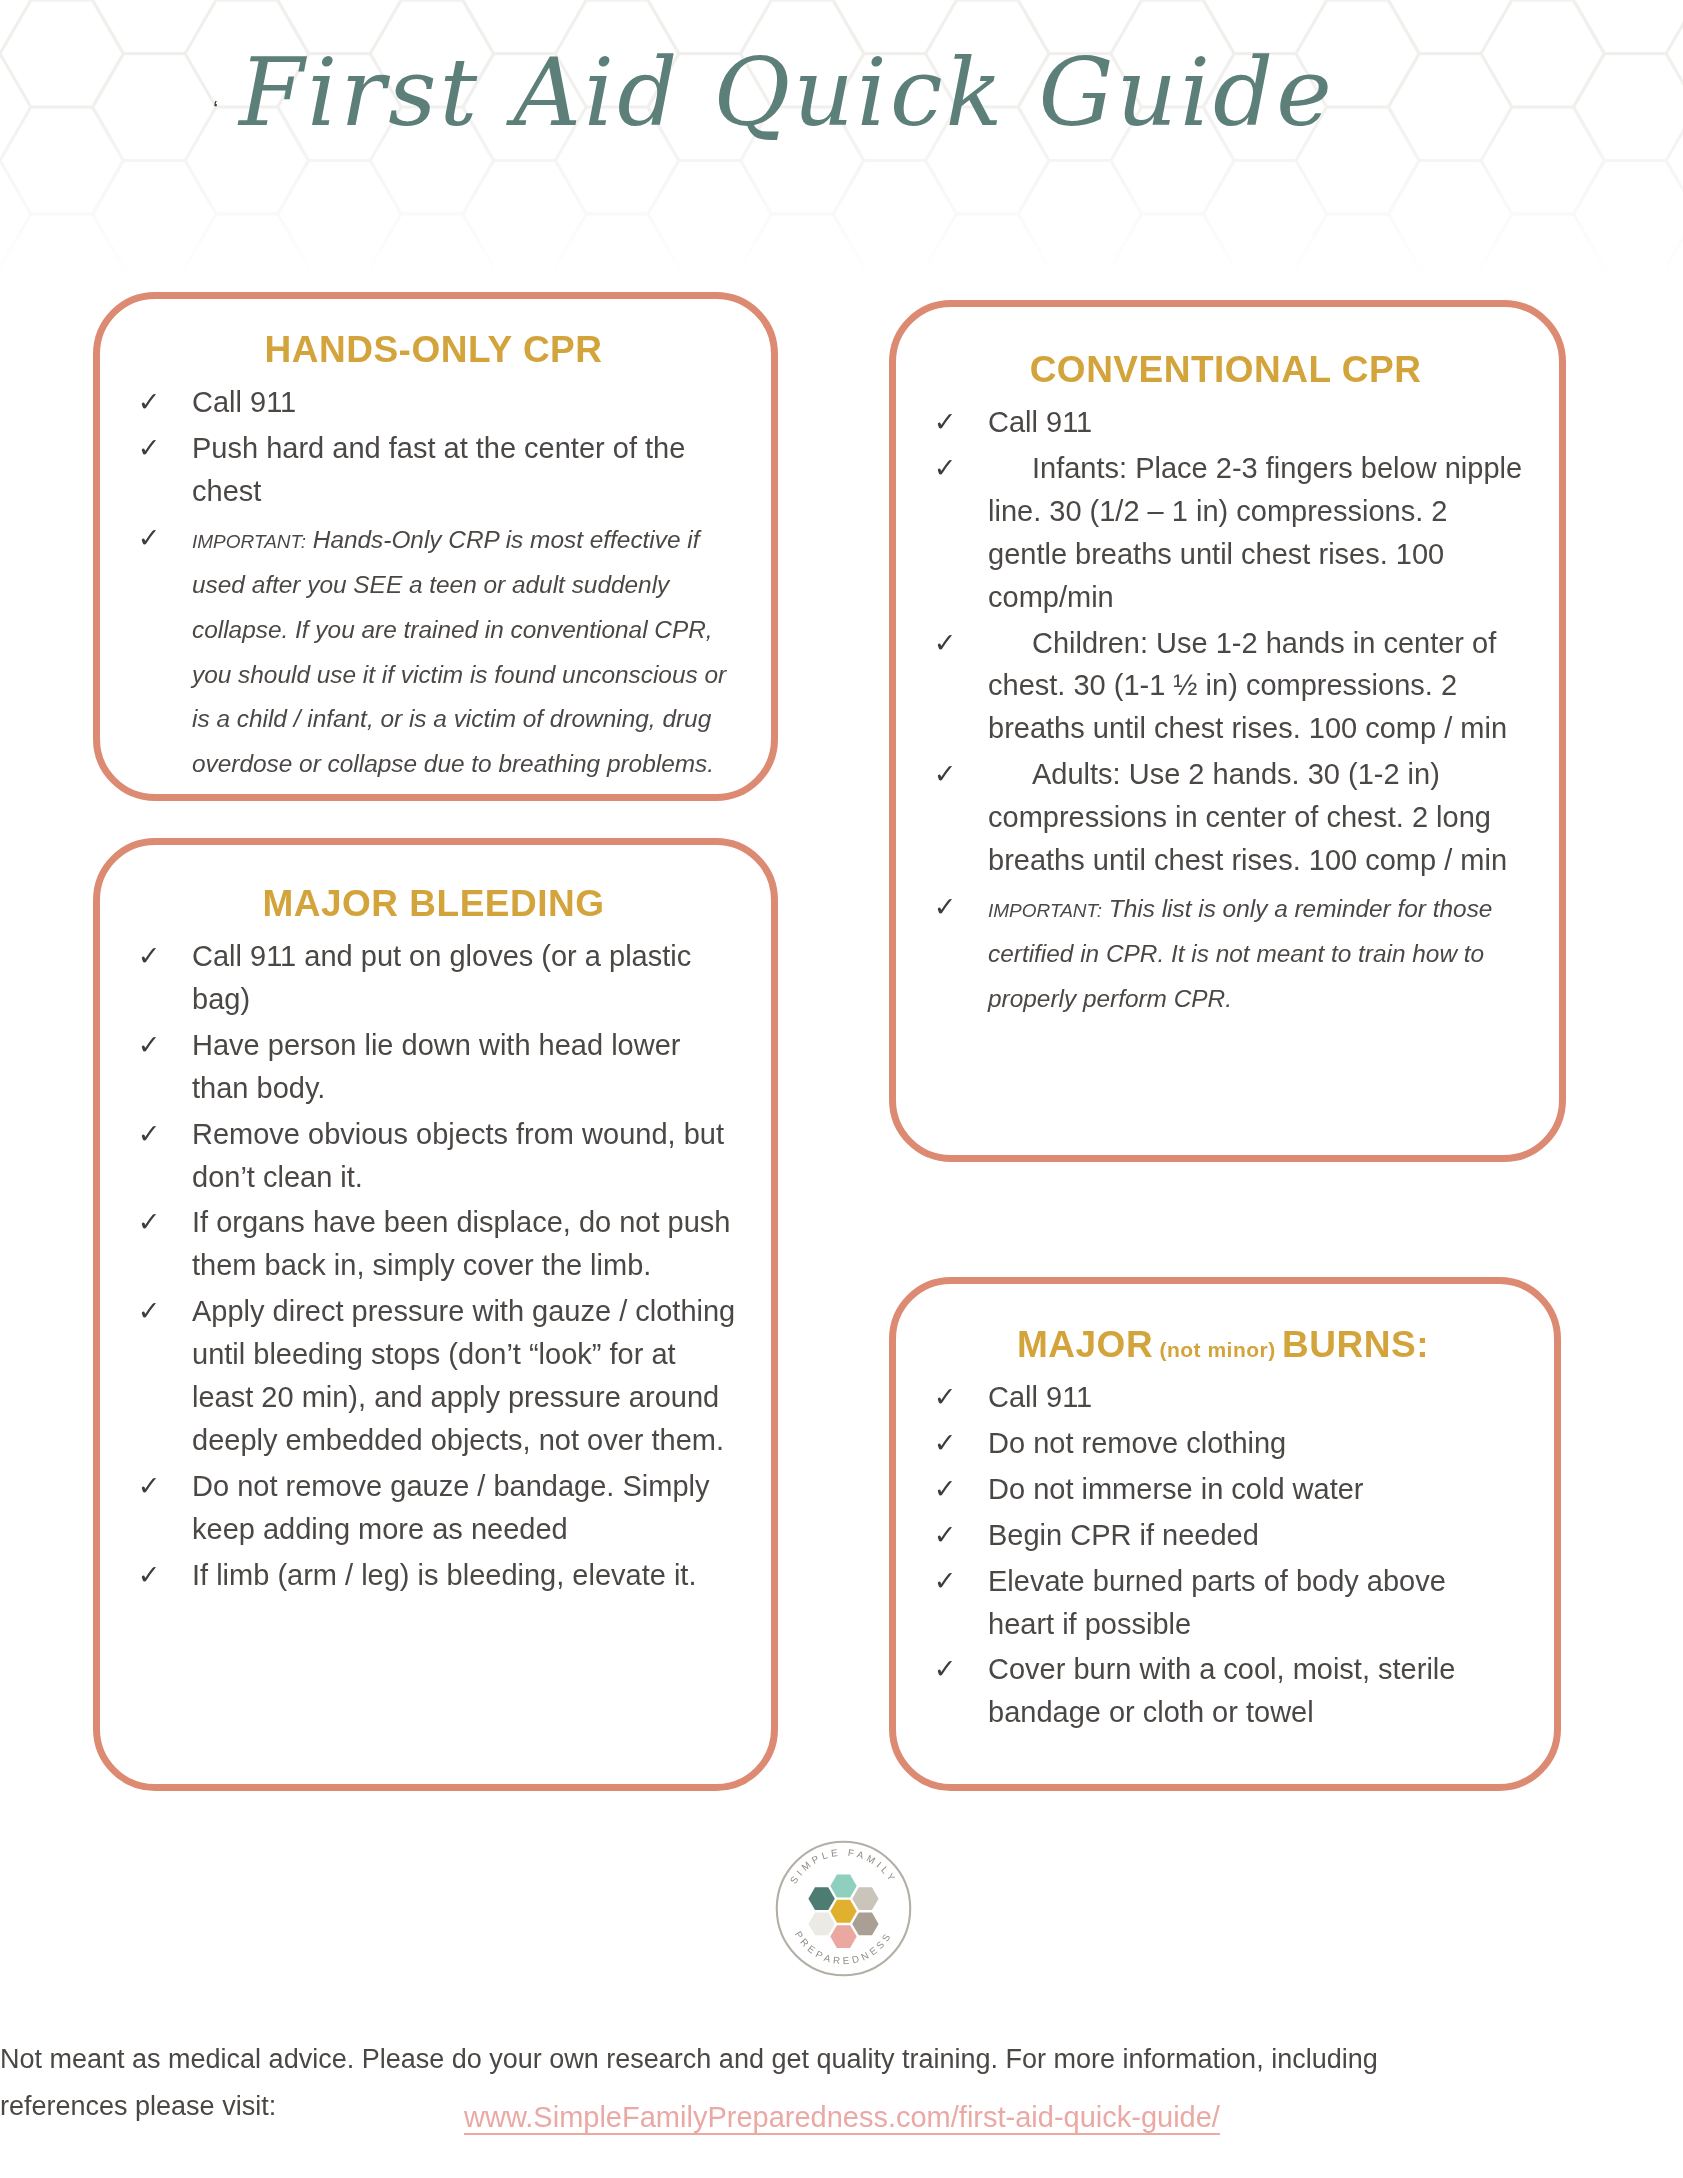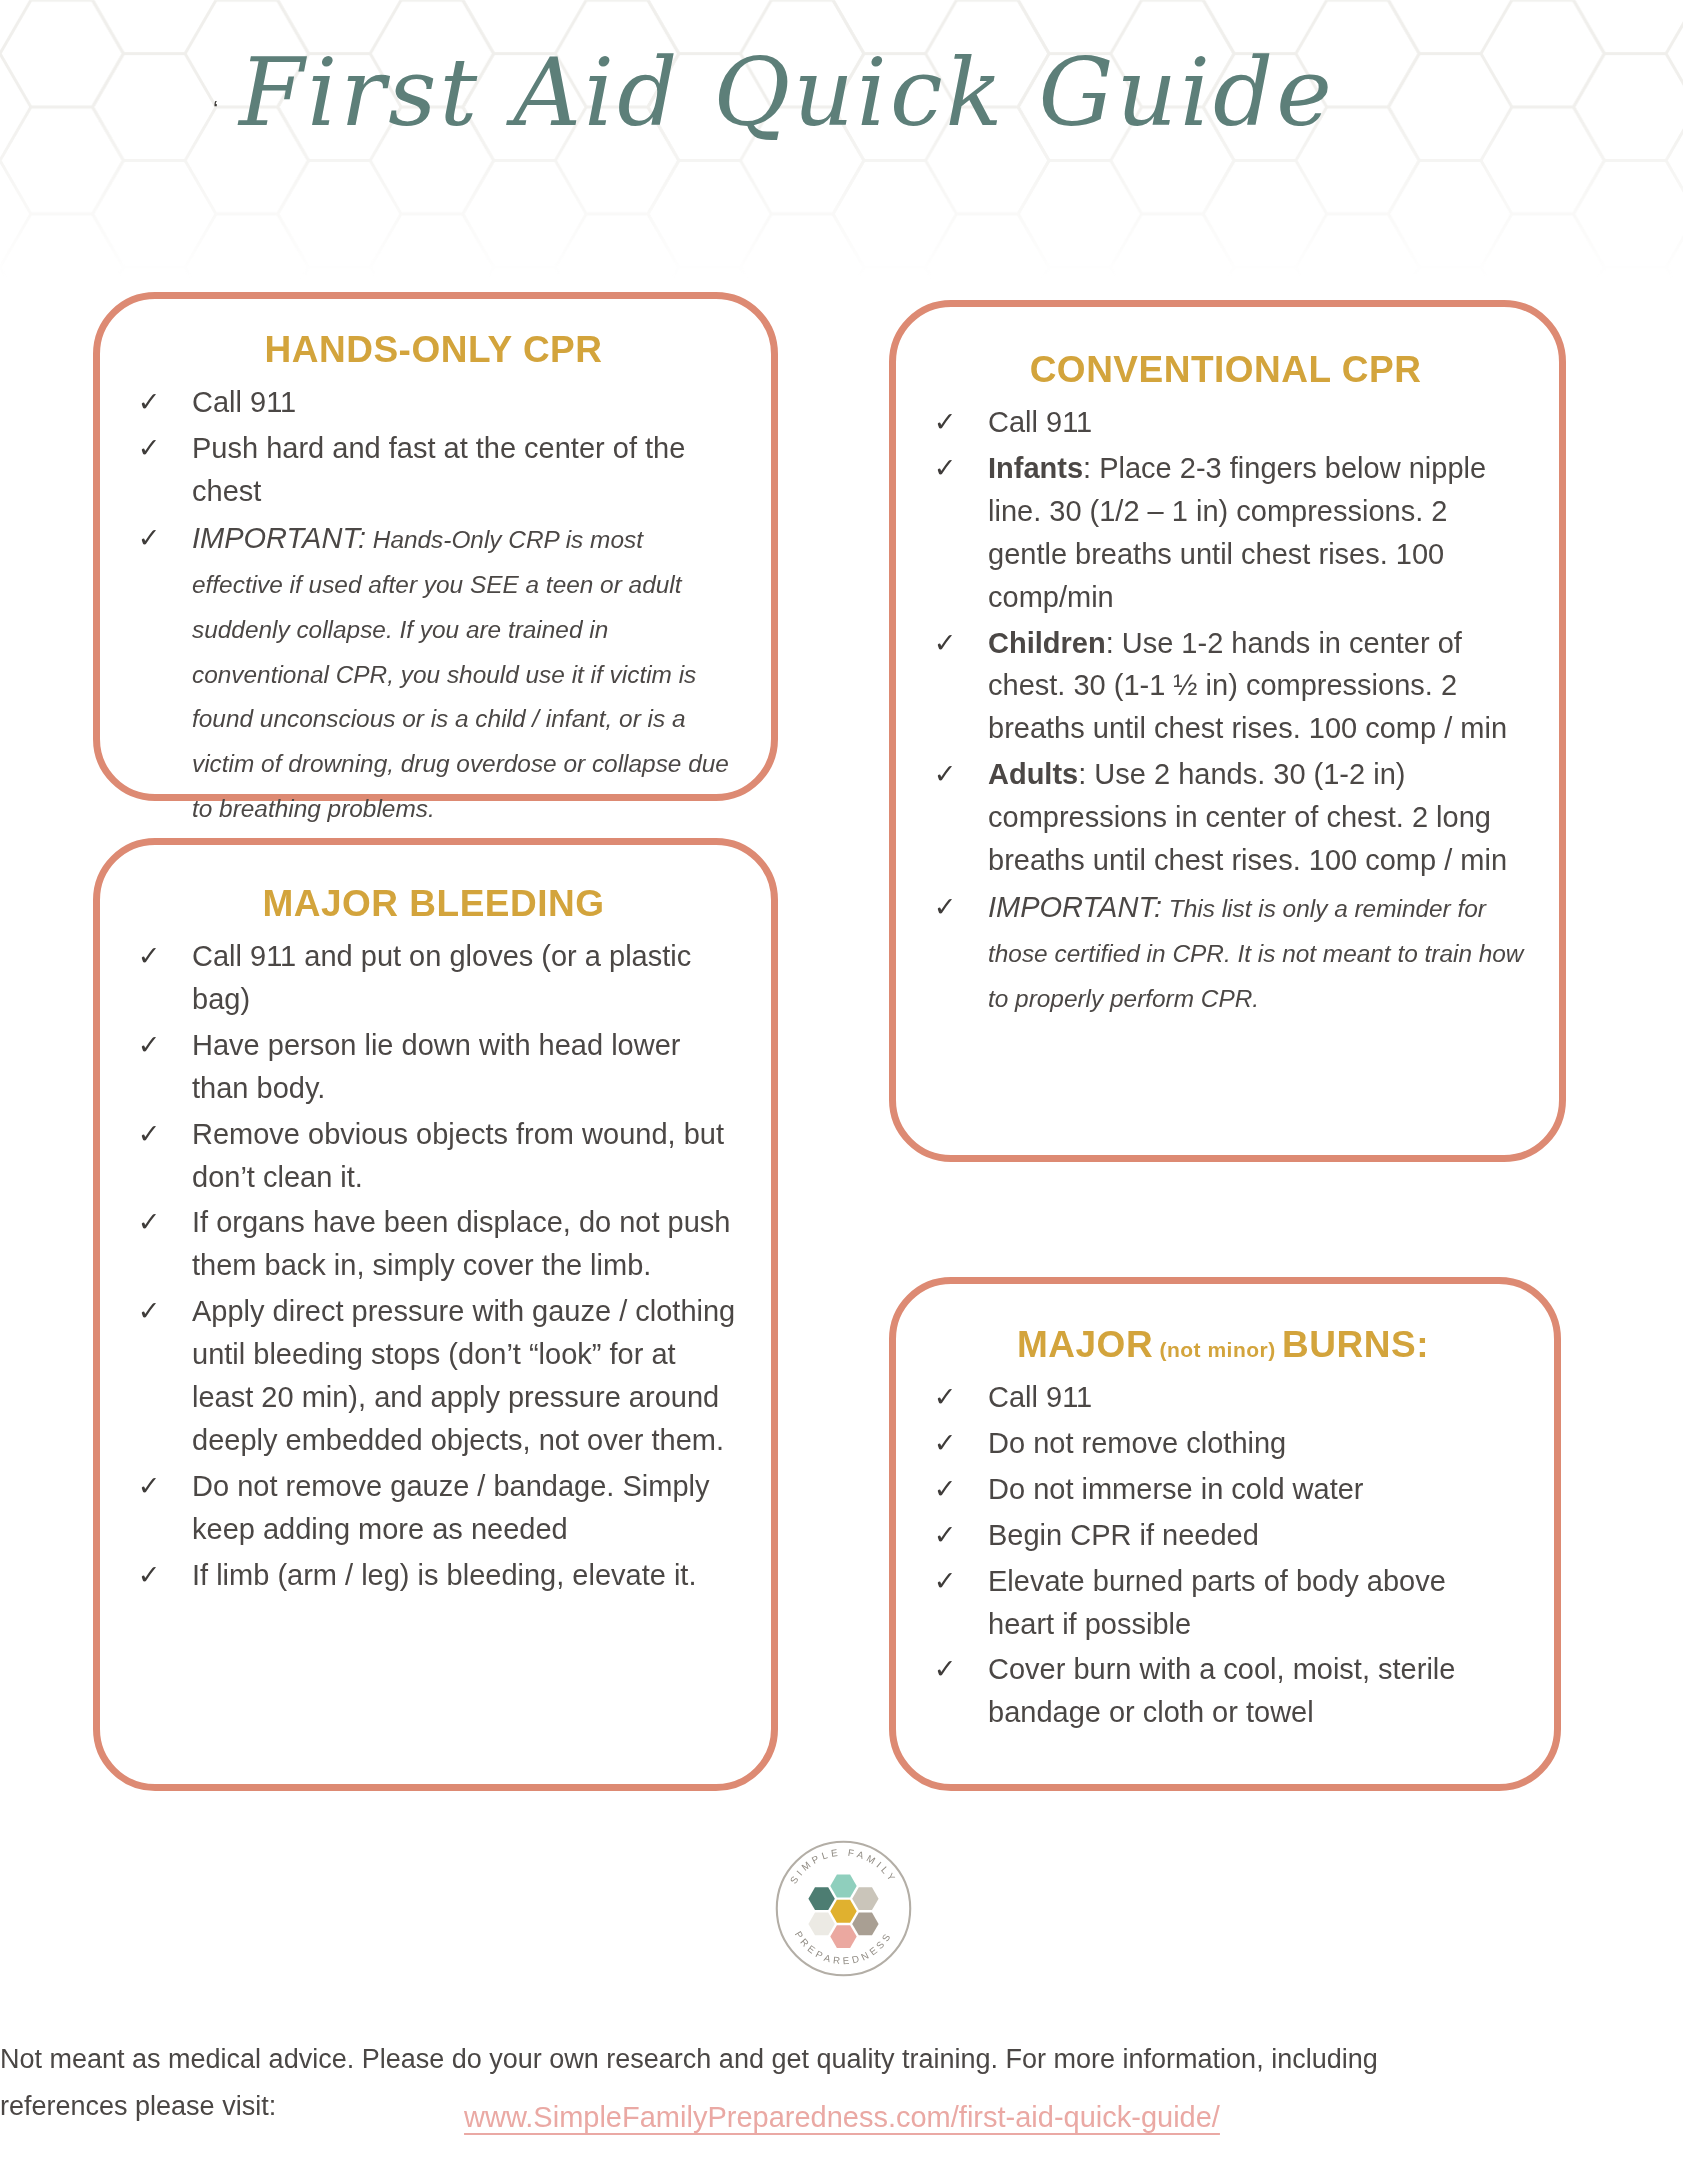--- a/index.html
+++ b/index.html
@@ -35,22 +35,22 @@
     text-align:center; color:#d3a43c; font-weight:700;
     font-size:37px; letter-spacing:0.5px; margin-bottom:10px;
   }
   .box-heading .paren { font-size:21px; }
   ul.list { list-style:none; }
   li.item {
     display:grid; grid-template-columns:38px 1fr; column-gap:24px;
     font-size:29px; line-height:1.48; margin-bottom:3px;
   }
   .check { font-size:27px; color:#3f3c3a; padding-top:2px; text-align:center; }
-  .lead-bold { font-weight:700; }
-  .imp-lead { font-style:italic; font-size:29px; }
+  .lead-bold { font-weight:400;margin-left:44px; }
+  .imp-lead { font-style:italic; font-size:19px; }
   .imp-rest { font-style:italic; font-size:24.4px; }
   li.item-imp { line-height:1.55; }
   .logo { position:absolute; left:774px; top:1839px; }
   .footer-note {
     position:absolute; top:2012px; left:0; width:100%;
     text-align:left; font-size:27px; line-height:1.75; color:#4b4745;margin-top:24px;
   }
   .footer-note span { display:block; }
   .footer-link-wrap { position:absolute; top:2101px; left:0; width:100%; text-align:center; }
   .footer-link {

